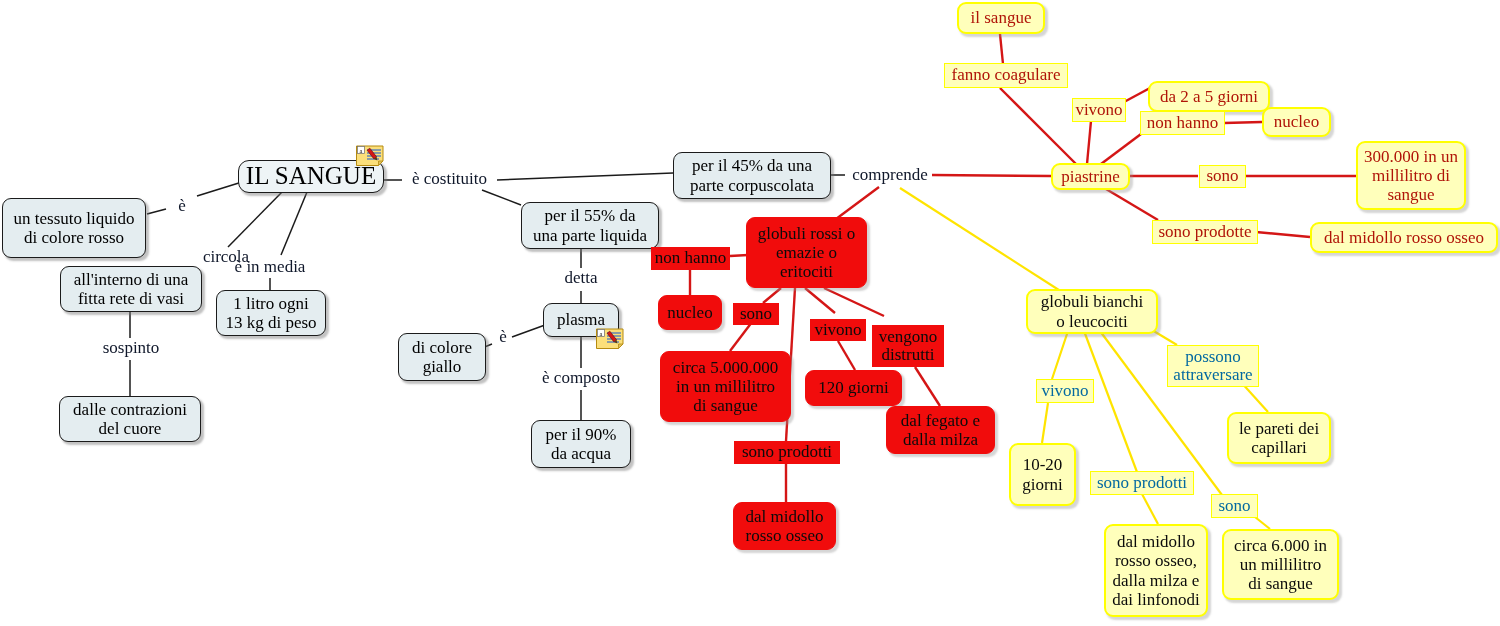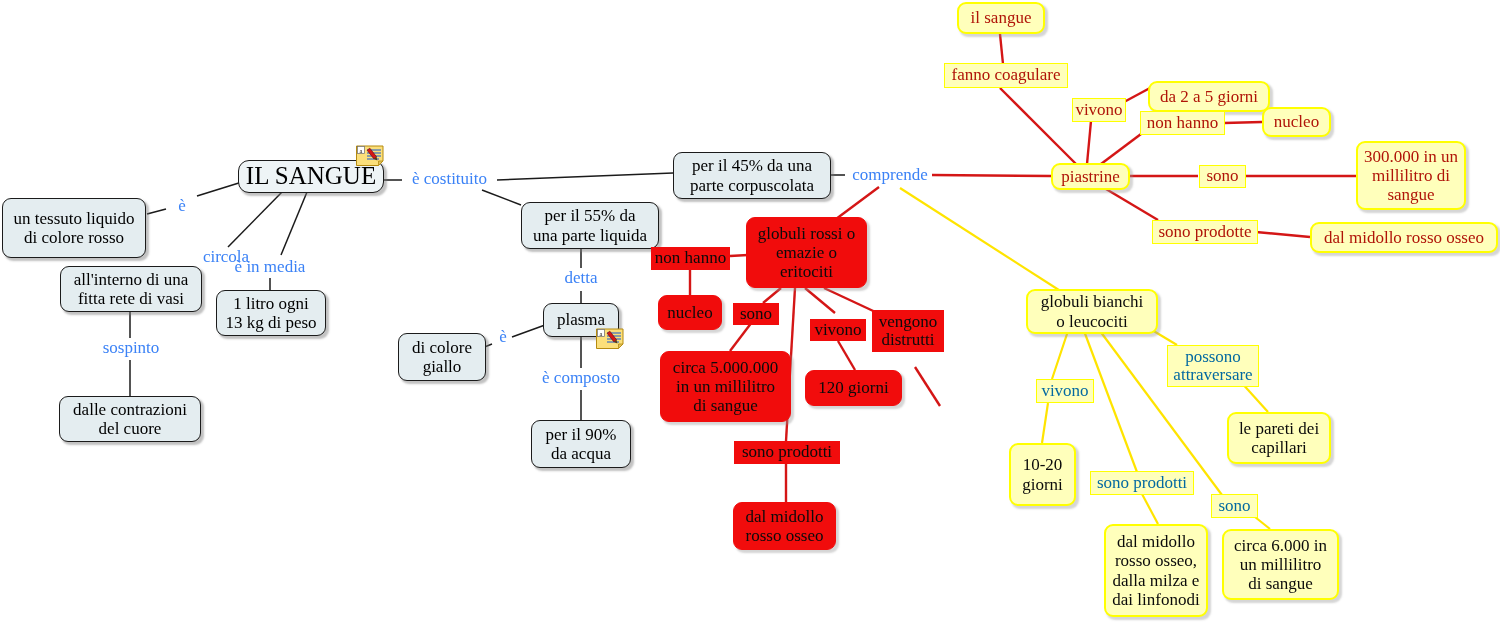--- a/index.html
+++ b/index.html
@@ -91,21 +91,21 @@
     align-items: center;
     justify-content: center;
     text-align: center;
     line-height: 1.1;
     white-space: pre-line;
     font-size: 17px;
     z-index: 6;
   }
   
   .l-plain {
-    color: #3b82f6;
+    color: #0f172a;
     background: transparent;
   }
   
   .l-red {
     background: #f10c0c;
     border: 1px solid #f10c0c;
     color: #0b0b0b;
   }
   
   .l-yellow {
@@ -306,20 +306,24 @@
   <div class="node n-red" style="left:660px; top:351px; width:131px; height:71px;">
     <span>circa 5.000.000
 in un millilitro
 di sangue</span>
   </div>
 
   <div class="node n-red" style="left:805px; top:370px; width:97px; height:36px;">
     <span>120 giorni</span>
   </div>
 
+  <div class="node n-red" style="left:886px; top:406px; width:109px; height:48px;">
+    <span>dal fegato e
+dalla milza</span>
+  </div>
 
   <div class="node n-red" style="left:733px; top:502px; width:103px; height:48px;">
     <span>dal midollo
 rosso osseo</span>
   </div>
 
   <div class="node n-yellow-red" style="left:1051px; top:163px; width:79px; height:27px;">
     <span>piastrine</span>
   </div>
 
@@ -414,21 +418,21 @@
   </div>
 
   <div class="elabel l-red" style="left:733px; top:303px; width:46px; height:22px;">
     <span>sono</span>
   </div>
 
   <div class="elabel l-red" style="left:810px; top:319px; width:56px; height:22px;">
     <span>vivono</span>
   </div>
 
-  <div class="elabel l-red" style="left:872px; top:310px; width:72px; height:42px; line-height:1.05;">
+  <div class="elabel l-red" style="left:872px; top:325px; width:72px; height:42px; line-height:1.05;">
     <span>vengono
 distrutti</span>
   </div>
 
   <div class="elabel l-red" style="left:734px; top:441px; width:106px; height:23px;">
     <span>sono prodotti</span>
   </div>
 
   <div class="elabel l-yellow-red" style="left:944px; top:63px; width:124px; height:25px;">
     <span>fanno coagulare</span>

